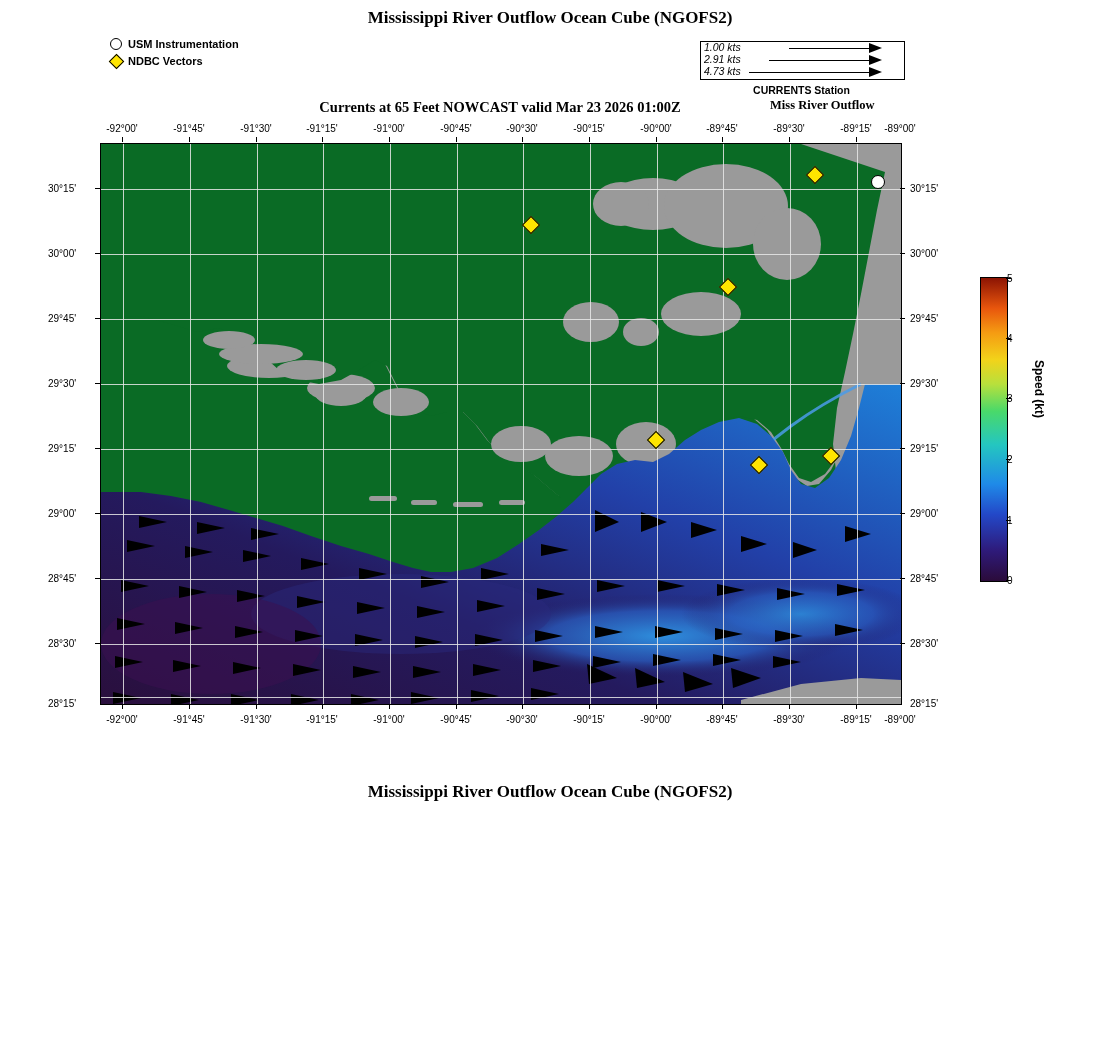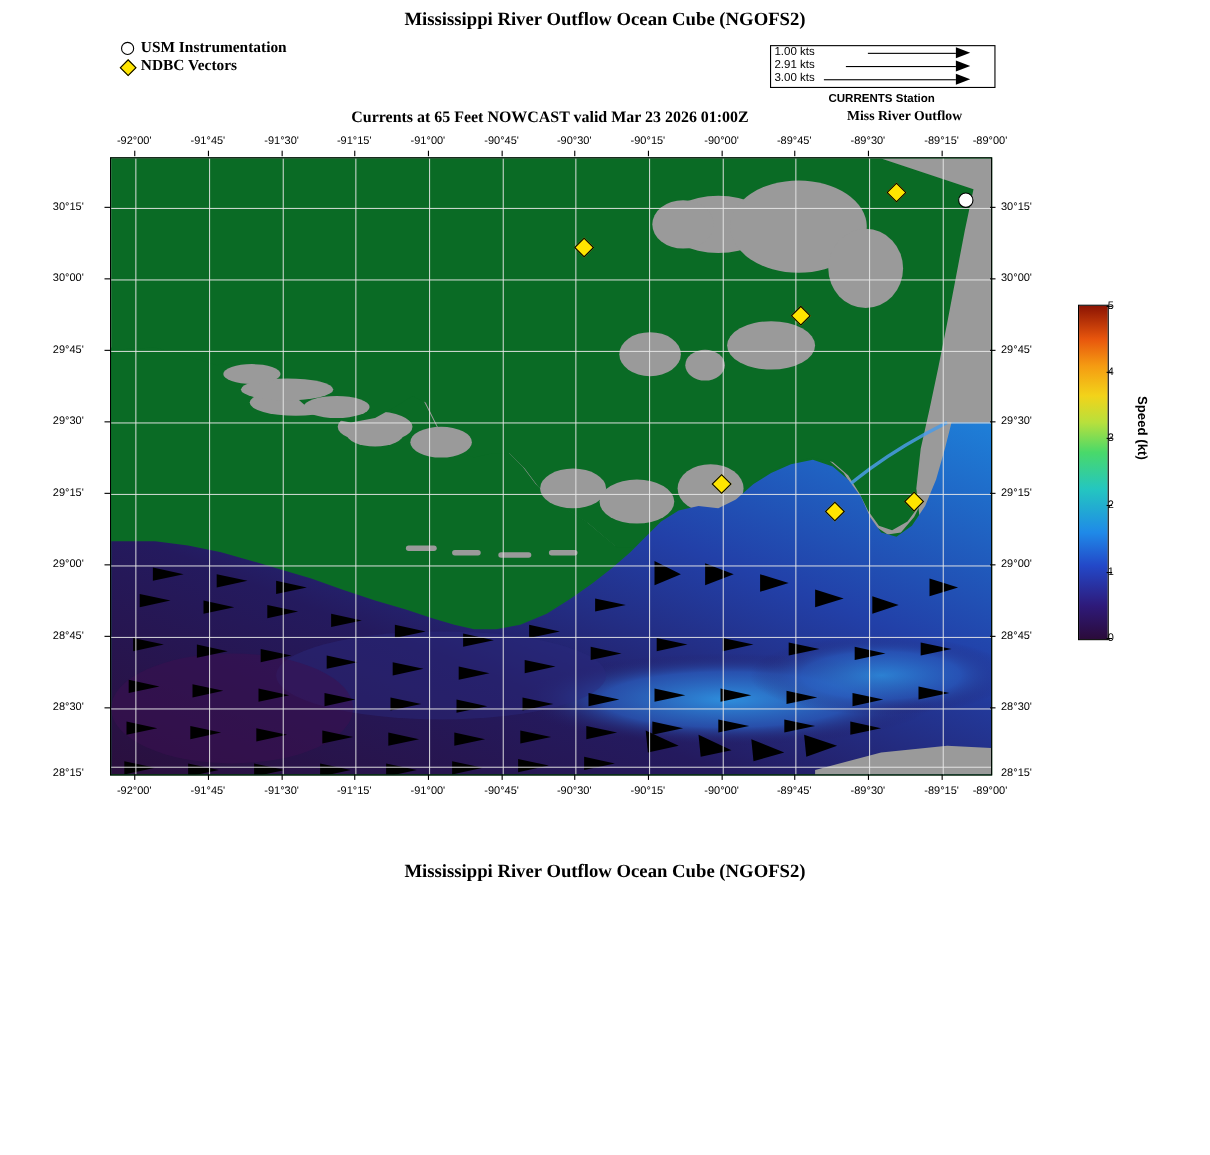--- a/index.html
+++ b/index.html
@@ -52,23 +52,23 @@
     display: flex;
     align-items: center;
     height: 16px;
     margin-bottom: 1px;
   }
   .legend-sym {
     width: 18px; height: 16px;
     position: relative;
   }
   .legend-txt {
-    font-size: 14px;
-    font-weight: bold;
-    font-family: Liberation Serif, serif;
+    font-size: 11px;
+    font-weight: bold;
+    font-family: Liberation Sans, sans-serif;
     margin-left: 2px;
   }
   .circ-sym {
     position: absolute;
     left: 2px; top: 2px;
     width: 10px; height: 10px;
     border: 1.6px solid #000;
     border-radius: 50%;
     background: #fff;
   }
@@ -91,20 +91,21 @@
   .vk-row {
     position: relative;
     height: 12px;
     font-size: 10.5px;
     font-family: "Liberation Sans", sans-serif;
   }
   .vk-label {
     position: absolute;
     left: 3px; top: -1px;
     font-size: 10.5px;
+    font-style: italic;
   }
   .vk-shaft {
     position: absolute;
     height: 0; border-top: 1px solid #000;
     top: 6px;
   }
   .vk-head {
     position: absolute;
     top: 1px;
     width: 0; height: 0;
@@ -227,21 +228,21 @@
     <span class="vk-label">1.00 kts</span>
     <span class="vk-shaft" style="left:88px; width:80px;"></span>
     <span class="vk-head" style="left:168px;"></span>
   </div>
   <div class="vk-row">
     <span class="vk-label">2.91 kts</span>
     <span class="vk-shaft" style="left:68px; width:100px;"></span>
     <span class="vk-head" style="left:168px;"></span>
   </div>
   <div class="vk-row">
-    <span class="vk-label">3.00 kts</span>
+    <span class="vk-label">4.73 kts</span>
     <span class="vk-shaft" style="left:48px; width:120px;"></span>
     <span class="vk-head" style="left:168px;"></span>
   </div>
 </div>
 <div class="abs" id="vector-key-caption">CURRENTS Station</div>
 
 <div class="abs" id="subtitle">Currents at 65 Feet NOWCAST valid Mar 23 2026 01:00Z</div>
 <div class="abs" id="region-label">Miss River Outflow</div>
 
 <div class="abs" id="map-frame">

